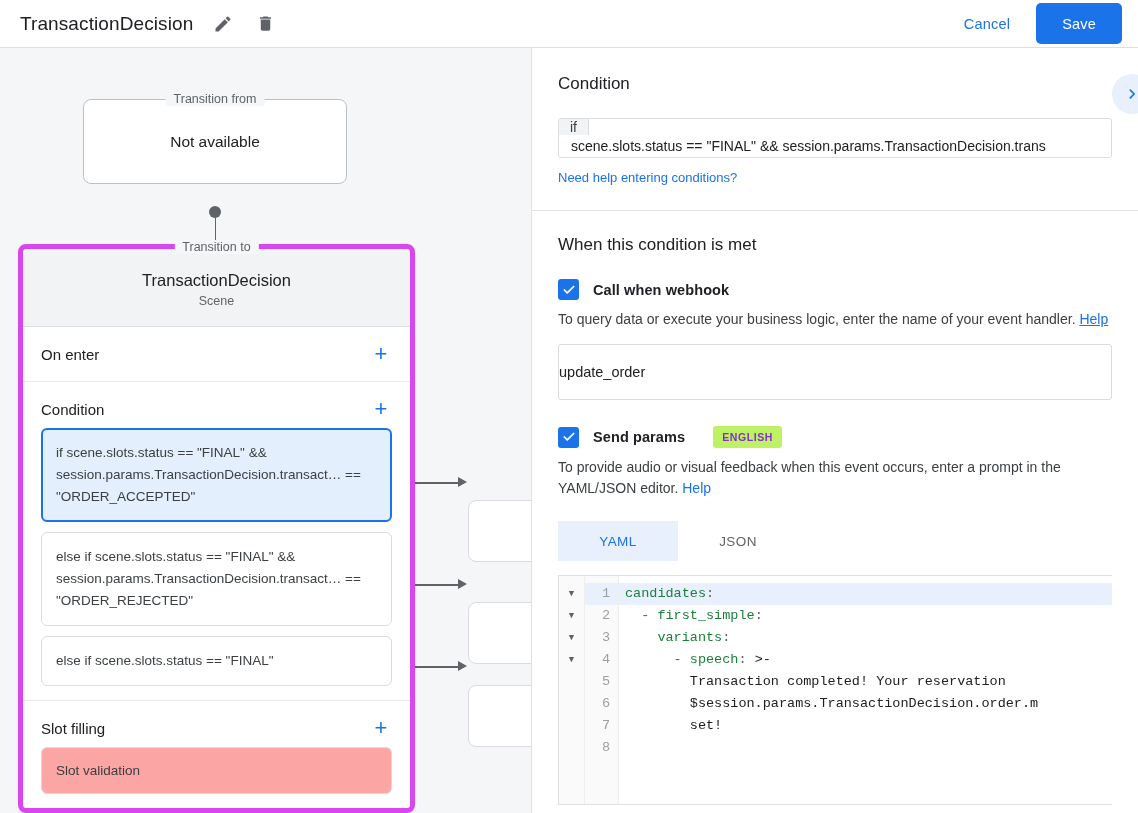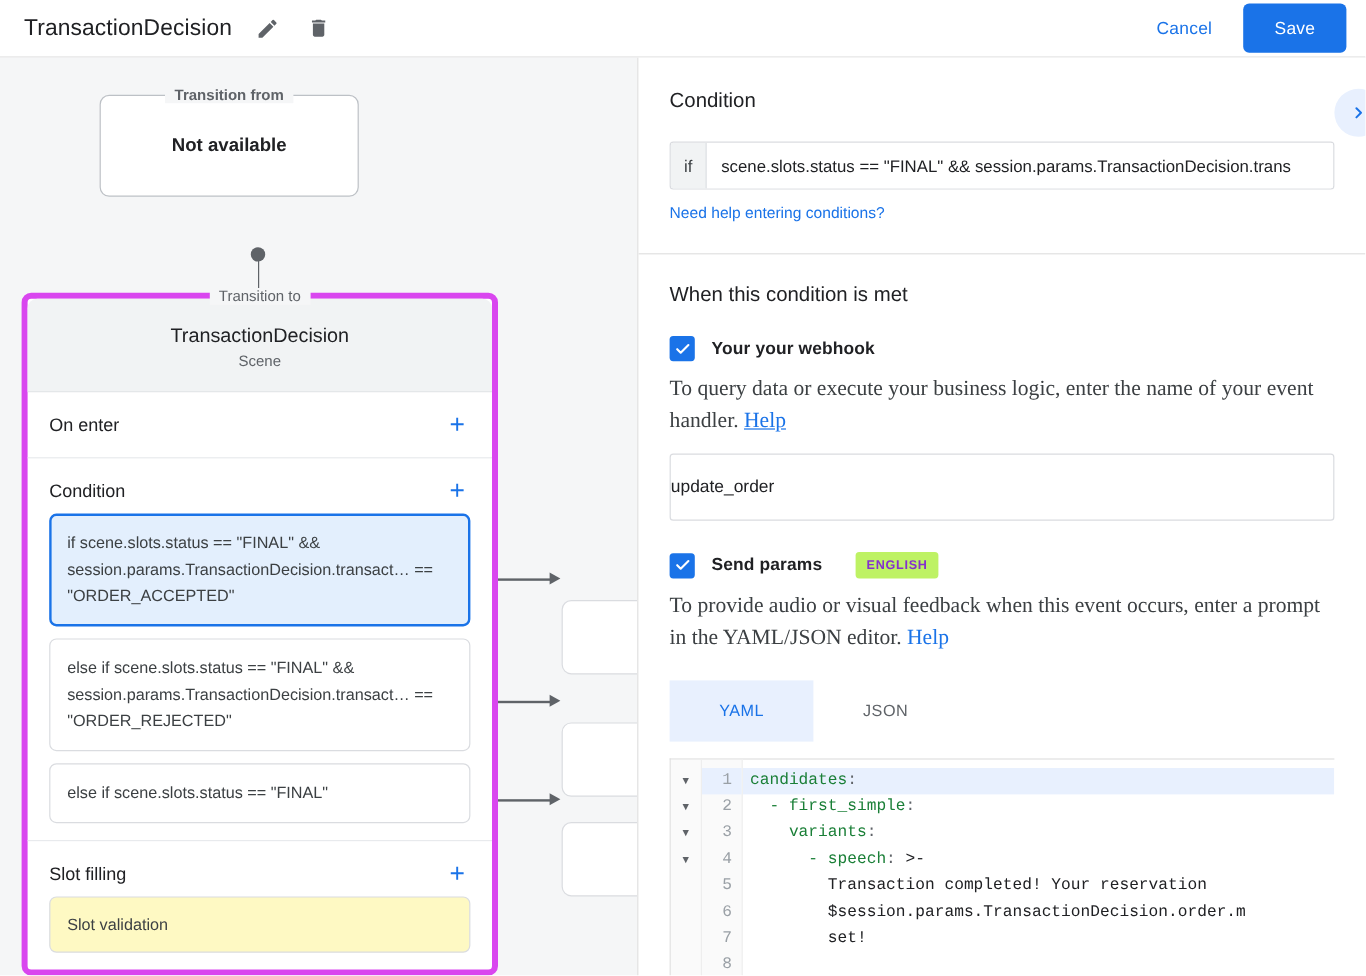--- a/index.html
+++ b/index.html
@@ -48,21 +48,21 @@
   
   .fbox {
     position: absolute; border: 1px solid #bdc1c6; border-radius: 8px;
     background: #fff;
   }
   .fbox-legend {
     position: absolute; top: -8px; left: 50%; transform: translateX(-50%);
     background: #f5f6f7; padding: 0 8px; font-size: 12.5px; color: #5f6368;
     white-space: nowrap;
   }
-  #box-from { left: 83px; top: 31px; width: 216px; height: 85px; font-weight: bold; }
+  #box-from { left: 83px; top: 51px; width: 264px; height: 85px; }
   #box-from .body {
     display: flex; align-items: center; justify-content: center;
     height: 100%; font-size: 15.5px; color: #202124;
   }
 
   .arrow-line {
     position: absolute; left: 215px; top: 163px; width: 1px; height: 51px; background: #5f6368;
   }
   .arrow-dot {
     position: absolute; left: 209px; top: 158px; width: 12px; height: 12px;
@@ -109,21 +109,21 @@
     border: 1px solid #dadce0; border-radius: 6px; background: #fff;
     padding: 13px 14px; font-size: 13.5px; color: #3c4043; line-height: 1.63;
     margin-bottom: 10px; cursor: pointer; word-break: break-word;
   }
   .cond-item.selected {
     background: #e3effd; border: 2px solid #1a73e8; padding: 12px 13px;
   }
   .cond-item:last-child { margin-bottom: 0; }
 
   .slot-item {
-    border: 1px solid #dadce0; border-radius: 6px; background: #fef9c3;
+    border: 1px solid #dadce0; border-radius: 6px; background: #fca5a5;
     padding: 15px 14px; font-size: 13.5px; color: #3c4043;
     cursor: pointer;
   }
 
   
   .conn { position: absolute; }
   .conn .dot {
     position: absolute; width: 11px; height: 11px; border-radius: 50%; background: #5f6368;
   }
   .conn .line { position: absolute; height: 1.5px; background: #5f6368; }
@@ -145,21 +145,21 @@
   .panel-sec-1 { padding: 26px 26px 24px 26px; border-bottom: 1px solid #e0e0e0; position: relative; }
   .panel-h1 { font-size: 17px; color: #202124; font-weight: 400; }
 
   .chev-btn {
     position: absolute; right: -14px; top: 26px; width: 40px; height: 40px;
     border-radius: 50%; background: #e8f0fe; display: flex;
     align-items: center; justify-content: center; cursor: pointer;
   }
   .chev-btn svg { fill: #1a73e8; }
 
-  .if-row { display: flex; margin-top: 24px; border: 1px solid #dadce0; border-radius: 3px; overflow: hidden; height: 40px; }
+  .if-row { display: flex; margin-top: 24px; border: 1px solid #dadce0; border-radius: 3px; overflow: hidden; height: 40px; flex-direction: column; }
   .if-label {
     width: 30px; background: #f1f3f4; border-right: 1px solid #dadce0;
     display: flex; align-items: center; justify-content: center;
     font-size: 14px; color: #3c4043;
   }
   .if-input {
     flex: 1; border: none; outline: none; padding: 0 12px;
     font-size: 14px; color: #202124; font-family: inherit; background: #fff;
     min-width: 0;
   }
@@ -176,34 +176,34 @@
     width: 21px; height: 21px; border-radius: 3px; background: #1a73e8;
     display: flex; align-items: center; justify-content: center; cursor: pointer; flex: none;
   }
   .checkbox svg { stroke: #fff; }
   .check-label { font-size: 14.5px; color: #202124; font-weight: bold; letter-spacing: .1px; }
   .badge {
     background: #bef264; color: #8430ce; font-size: 10.5px; font-weight: bold;
     letter-spacing: .6px; padding: 5px 9px; border-radius: 3px; margin-left: 14px;
   }
   .helper {
-    font-size: 18px; color: #3c4043; margin-top: 9px; line-height: 1.5; font-family: Liberation Serif, serif;
+    font-size: 14px; color: #3c4043; margin-top: 9px; line-height: 1.5;
   }
   .helper a { color: #1a73e8; text-decoration: underline; cursor: pointer; }
   .helper a.plain { text-decoration: none; }
 
   .text-input {
     margin-top: 14px; width: 100%; height: 56px; border: 1px solid #dadce0;
     border-radius: 3px; padding: 0 0; font-size: 14.5px; color: #202124;
     font-family: inherit; outline: none;
   }
 
   .tabs { display: flex; margin-top: 22px; }
   .tab {
-    width: 120px; height: 51px; display: flex; align-items: center; justify-content: center;
+    width: 120px; height: 40px; display: flex; align-items: center; justify-content: center;
     font-size: 13.5px; color: #5f6368; letter-spacing: .4px; cursor: pointer;
     background: #fff; font-weight: 500; text-align: right;
   }
   .tab.active { background: #e8f0fe; color: #1a73e8; }
 
   
   .editor {
     margin-top: 14px; border: 1px solid #e0e0e0; border-right: none;
     height: 230px; display: flex; font-family: "Liberation Mono", "DejaVu Sans Mono", monospace;
     font-size: 13.5px; overflow: hidden; background: #fff;
@@ -339,21 +339,21 @@
 
     <div class="panel-sec-2">
       <div class="panel-h2">When this condition is met</div>
 
       <div class="check-row">
         <span class="checkbox">
           <svg width="14" height="14" viewBox="0 0 24 24" fill="none" stroke-width="3" stroke-linecap="round" stroke-linejoin="round">
               <polyline points="20 6 9 17 4 12"></polyline>
             </svg>
         </span>
-        <span class="check-label">Your your webhook</span>
+        <span class="check-label">Call when webhook</span>
       </div>
       <div class="helper">
         <span>To query data or execute your business logic, enter the name of your event handler.</span>
         <a>Help</a>
       </div>
       <input class="text-input" value="update_order" style="">
 
       <div class="check-row" style="margin-top:26px;">
         <span class="checkbox">
           <svg width="14" height="14" viewBox="0 0 24 24" fill="none" stroke-width="3" stroke-linecap="round" stroke-linejoin="round">

